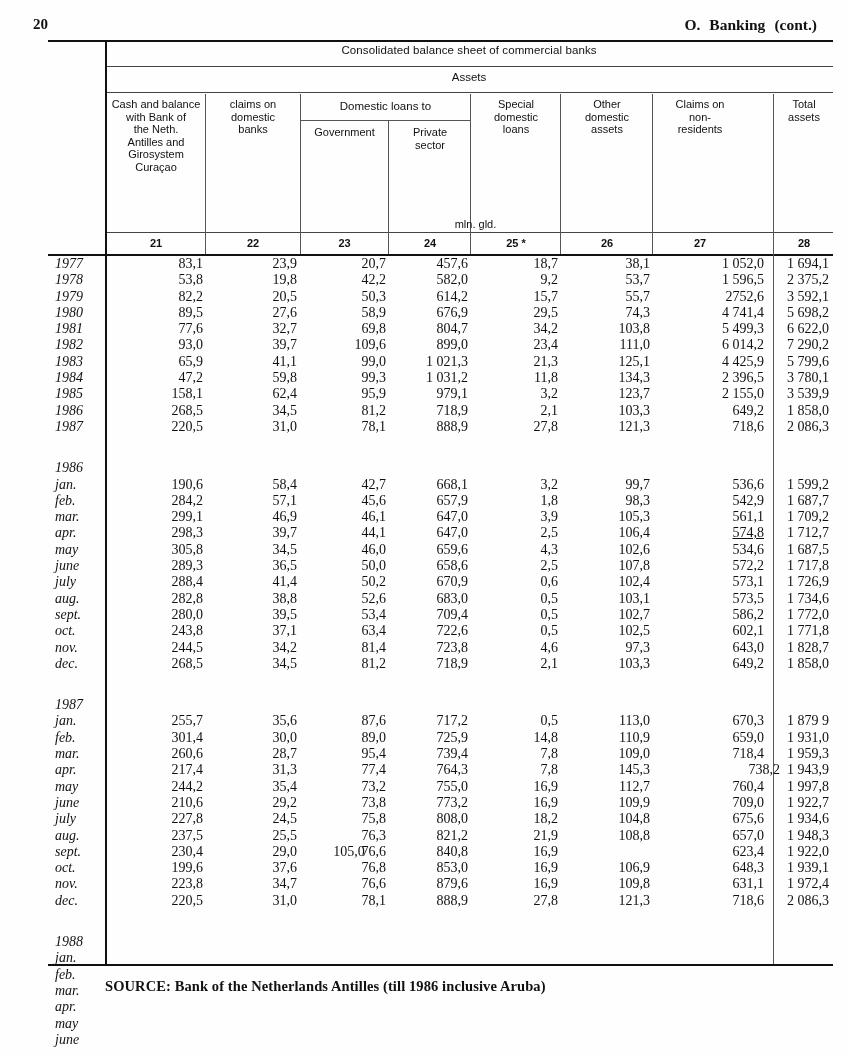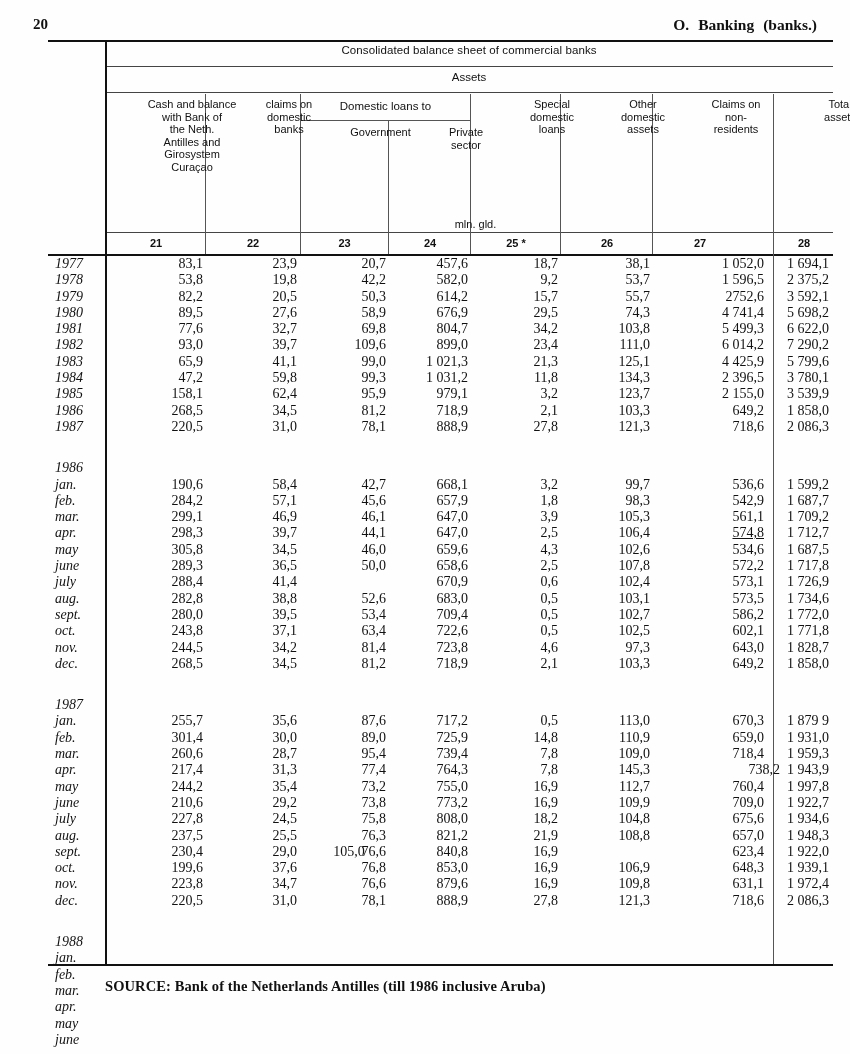--- a/index.html
+++ b/index.html
@@ -144,21 +144,20 @@
   }
 
   
   .hcell {
     position: absolute;
     font-family: "Liberation Sans", sans-serif;
     font-size: 11px;
     line-height: 12.6px;
     text-align: center;
     color: #111;
-    padding-left: 36px;
   }
   .hspan {
     position: absolute;
     font-family: "Liberation Sans", sans-serif;
     font-size: 11.5px;
     text-align: center;
     color: #111;
   }
   .unit {
     position: absolute;
@@ -231,21 +230,21 @@
   }
 </style>
 </head>
 <body>
 
 <div class="page">
 
   <div class="runhead">
     <div class="page-number">20</div>
     <div class="head-title">
-      <span class="sec">O.</span><span class="sec">Banking</span><span class="cont">(banks.)</span>
+      <span class="sec">O.</span><span class="sec">Banking</span><span class="cont">(cont.)</span>
     </div>
   </div>
 
   <div class="tbl">
 
     <div class="rule-top"></div>
     <div class="rule-banner"></div>
     <div class="rule-assets"></div>
     <div class="rule-above-nums"></div>
     <div class="rule-below-nums"></div>
@@ -517,20 +516,21 @@
             <div class="cell" style="left: 0px; width: 420px;">658,6</div>
             <div class="cell" style="left: 0px; width: 510px;">2,5</div>
             <div class="cell" style="left: 0px; width: 602px;">107,8</div>
             <div class="cell" style="left: 0px; width: 716px;">572,2</div>
             <div class="cell" style="left: 0px; width: 781px;">1 717,8</div>
           </div>
           <div class="row">
             <div class="stub">july</div>
             <div class="cell" style="left: 0px; width: 155px;">288,4</div>
             <div class="cell" style="left: 0px; width: 249px;">41,4</div>
+            <div class="cell" style="left: 0px; width: 338px;">50,2</div>
             <div class="cell" style="left: 0px; width: 420px;">670,9</div>
             <div class="cell" style="left: 0px; width: 510px;">0,6</div>
             <div class="cell" style="left: 0px; width: 602px;">102,4</div>
             <div class="cell" style="left: 0px; width: 716px;">573,1</div>
             <div class="cell" style="left: 0px; width: 781px;">1 726,9</div>
           </div>
           <div class="row">
             <div class="stub">aug.</div>
             <div class="cell" style="left: 0px; width: 155px;">282,8</div>
             <div class="cell" style="left: 0px; width: 249px;">38,8</div>

